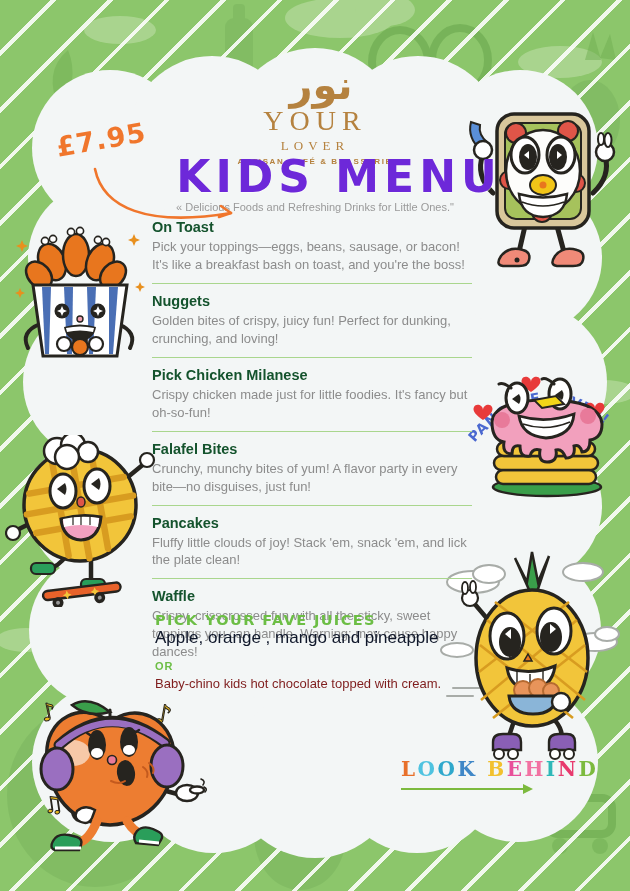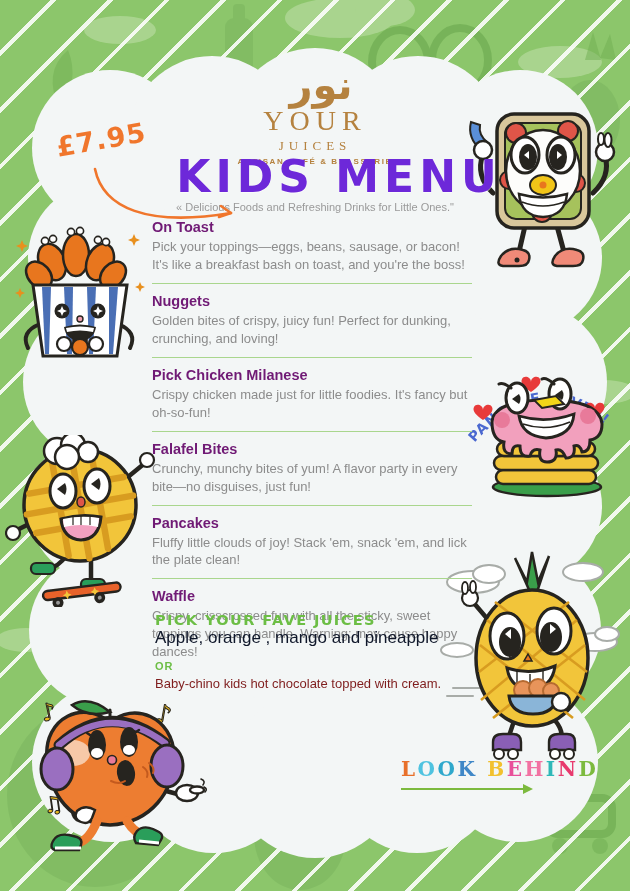--- a/index.html
+++ b/index.html
@@ -17,21 +17,21 @@
   
   #kids-title{left:0;right:0;top:151px;text-align:center;font-weight:bold;font-size:44px;
               letter-spacing:5px;z-index:5;font-family:"DejaVu Sans",sans-serif;
               text-shadow:0 1px 0 rgba(255,255,255,.6);}
   #subtitle{left:0;right:0;top:201px;text-align:center;font-size:11px;color:#9a9a9a;z-index:5;}
   
   #price{left:56px;top:124px;font-size:27px;font-weight:bold;transform:rotate(-10deg);z-index:6;
          font-family:"DejaVu Sans",sans-serif;letter-spacing:1px;}
   
   #menu{left:152px;top:219px;width:320px;z-index:5;}
-  .item-name{font-size:14.5px;font-weight:bold;color:#701a75;margin-bottom:3px;}
+  .item-name{font-size:14.5px;font-weight:bold;color:#14532d;margin-bottom:3px;}
   .item-desc{font-size:13px;color:#8c8c8c;line-height:1.38;}
   .divider{border-top:1.5px solid #A9D68D;margin:9px 0 9px 0;}
   
   #juices{left:155px;top:612px;width:330px;z-index:5;}
   #juices .head{font-size:14.5px;font-weight:bold;letter-spacing:1.4px;font-family:"DejaVu Sans",sans-serif;}
   #juices .opts{font-size:17px;color:#0f172a;}
   #juices .or{font-size:11px;font-weight:bold;letter-spacing:1px;margin-top:12px;}
   #juices .alt{font-size:13px;color:#7f1d1d;margin-top:4px;}
   
   #look-behind{left:401px;top:757px;z-index:6;text-align:left;}
@@ -100,21 +100,21 @@
         <circle cx="315" cy="774" r="84"></circle>
     <circle cx="417" cy="770" r="83"></circle>
         <circle cx="518" cy="762" r="80"></circle>
   </g>
 </svg>
 </div>
 
 <div class="abs" id="logo">
   <div class="arabic">نور</div>
   <div class="nour">YOUR</div>
-  <div class="maison">JUICES</div>
+  <div class="maison">LOVER</div>
   <div class="tagline">ARTISAN CAFÉ &amp; BRASSERIE</div>
 </div>
 
 <div class="abs" id="price" style="color: rgb(240, 118, 44);">£7.95</div>
 
 <svg class="abs" style="left:85px;top:163px;z-index:6;" width="165" height="75" viewBox="0 0 165 75">
   <path d="M10 6 C18 45 62 64 146 50" fill="none" stroke="#F0762C" stroke-width="2.6" stroke-linecap="round"></path>
   <path d="M146 50 l-10 -7 M146 50 l-12 4" fill="none" stroke="#F0762C" stroke-width="2.6" stroke-linecap="round"></path>
 </svg>
 

